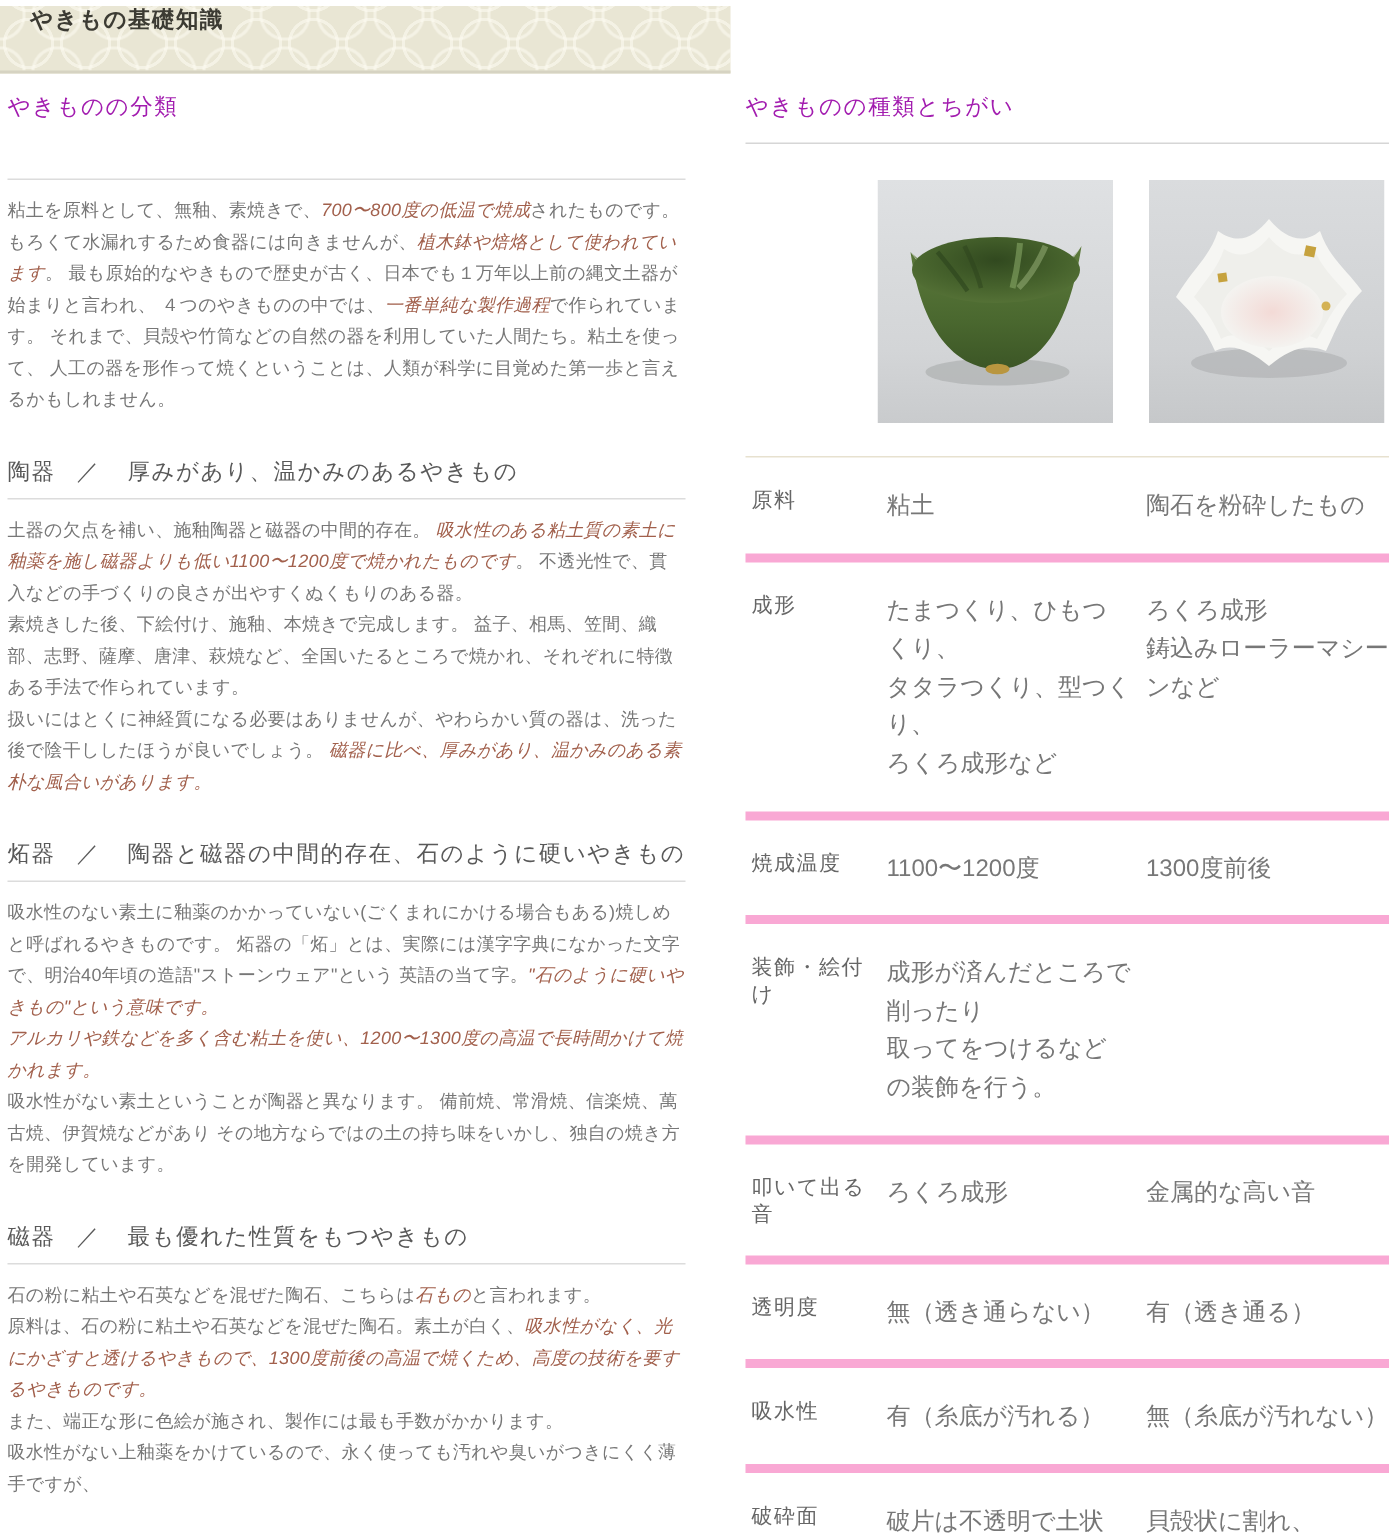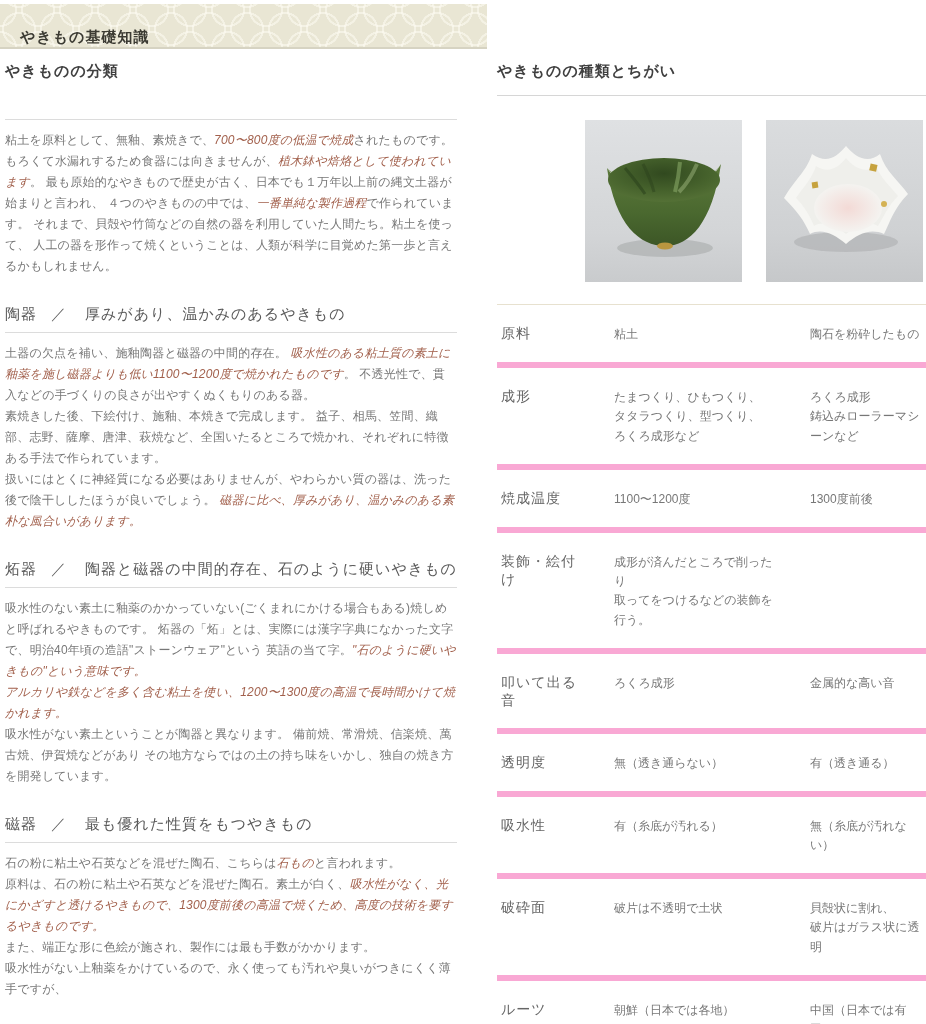--- a/index.html
+++ b/index.html
@@ -13,30 +13,30 @@
 
   
   .banner {
     position:absolute; left:0; top:4px; width:487px; height:45px;
     background-color:#e9e6d4;
     background-image:
       radial-gradient(circle, rgba(252,250,240,0) 55%, rgba(252,250,240,.6) 56%, rgba(252,250,240,.6) 63%, rgba(252,250,240,0) 64%),
       radial-gradient(circle, rgba(252,250,240,0) 55%, rgba(252,250,240,.6) 56%, rgba(252,250,240,.6) 63%, rgba(252,250,240,0) 64%);
     background-size:38px 38px; background-position:0 6px, 19px 25px;
     border-bottom:2px solid #d6d3c2;
-    display:flex; align-items:flex-end;
+    display:flex; align-items:flex-start;
   }
   .banner-title { font-size:15px; font-weight:bold; color:#3c3b33; padding-left:20px; letter-spacing:1px; }
 
   
   .content { position:absolute; left:0; top:62px; width:926px; display:flex; }
   .col-left  { width:452px; margin-left:5px; }
   .col-right { width:429px; margin-left:40px; }
 
-  h2.col-heading { font-size:15px; font-weight:bold; color:#404040; letter-spacing:1px; }
+  h2.col-heading { font-size:15px; font-weight:normal; color:#a21caf; letter-spacing:1px; }
   .col-left h2.col-heading { margin-bottom:38px; }
   .col-right h2.col-heading { margin-bottom:14px; }
 
   .section { margin-bottom:28px; }
   .section-head { font-size:15px; color:#595959; letter-spacing:1px; margin-bottom:8px; }
   .section-head .term { margin-right:14px; }
   .section-head .slash { margin-right:18px; color:#595959; }
   .rule { border:none; border-top:1px solid #dcdcdc; margin:0 0 10px 0; }
   .para { font-size:12px; line-height:1.75; color:#777; white-space:pre-line; letter-spacing:0.2px; }
   .accent { color:#a2604c;font-style:italic; }
@@ -44,21 +44,21 @@
   
   .hr-gray { border:none; border-top:1px solid #d6d6d6; margin:0 0 8px 0; }
   .photos { display:flex; margin:24px 0 22px 88px; }
   .photo { width:157px; height:162px; }
   .photo + .photo { margin-left:24px; }
   .photo svg { display:block; width:100%; height:100%; }
 
   .cmp-table { width:100%; border-top:1px solid #e7e1cf; }
   .cmp-row { display:flex; border-bottom:6px solid #f9a8d4; padding:20px 0 18px 4px; min-height:63px; }
   .cmp-label { width:90px; flex:none; font-size:14px; color:#666; letter-spacing:1px; }
-  .cmp-val { font-size:12px; line-height:1.6; color:#777; white-space:pre-line;margin-left:23px; }
+  .cmp-val { font-size:16px; line-height:1.6; color:#777; white-space:pre-line; }
   .cmp-val.v1 { width:173px; flex:none; padding-right:10px; }
   .cmp-val.v2 { flex:1; }
 </style>
 </head>
 <body>
 
 <div class="page">
 
   <div class="banner">
     <span class="banner-title">やきもの基礎知識</span>

